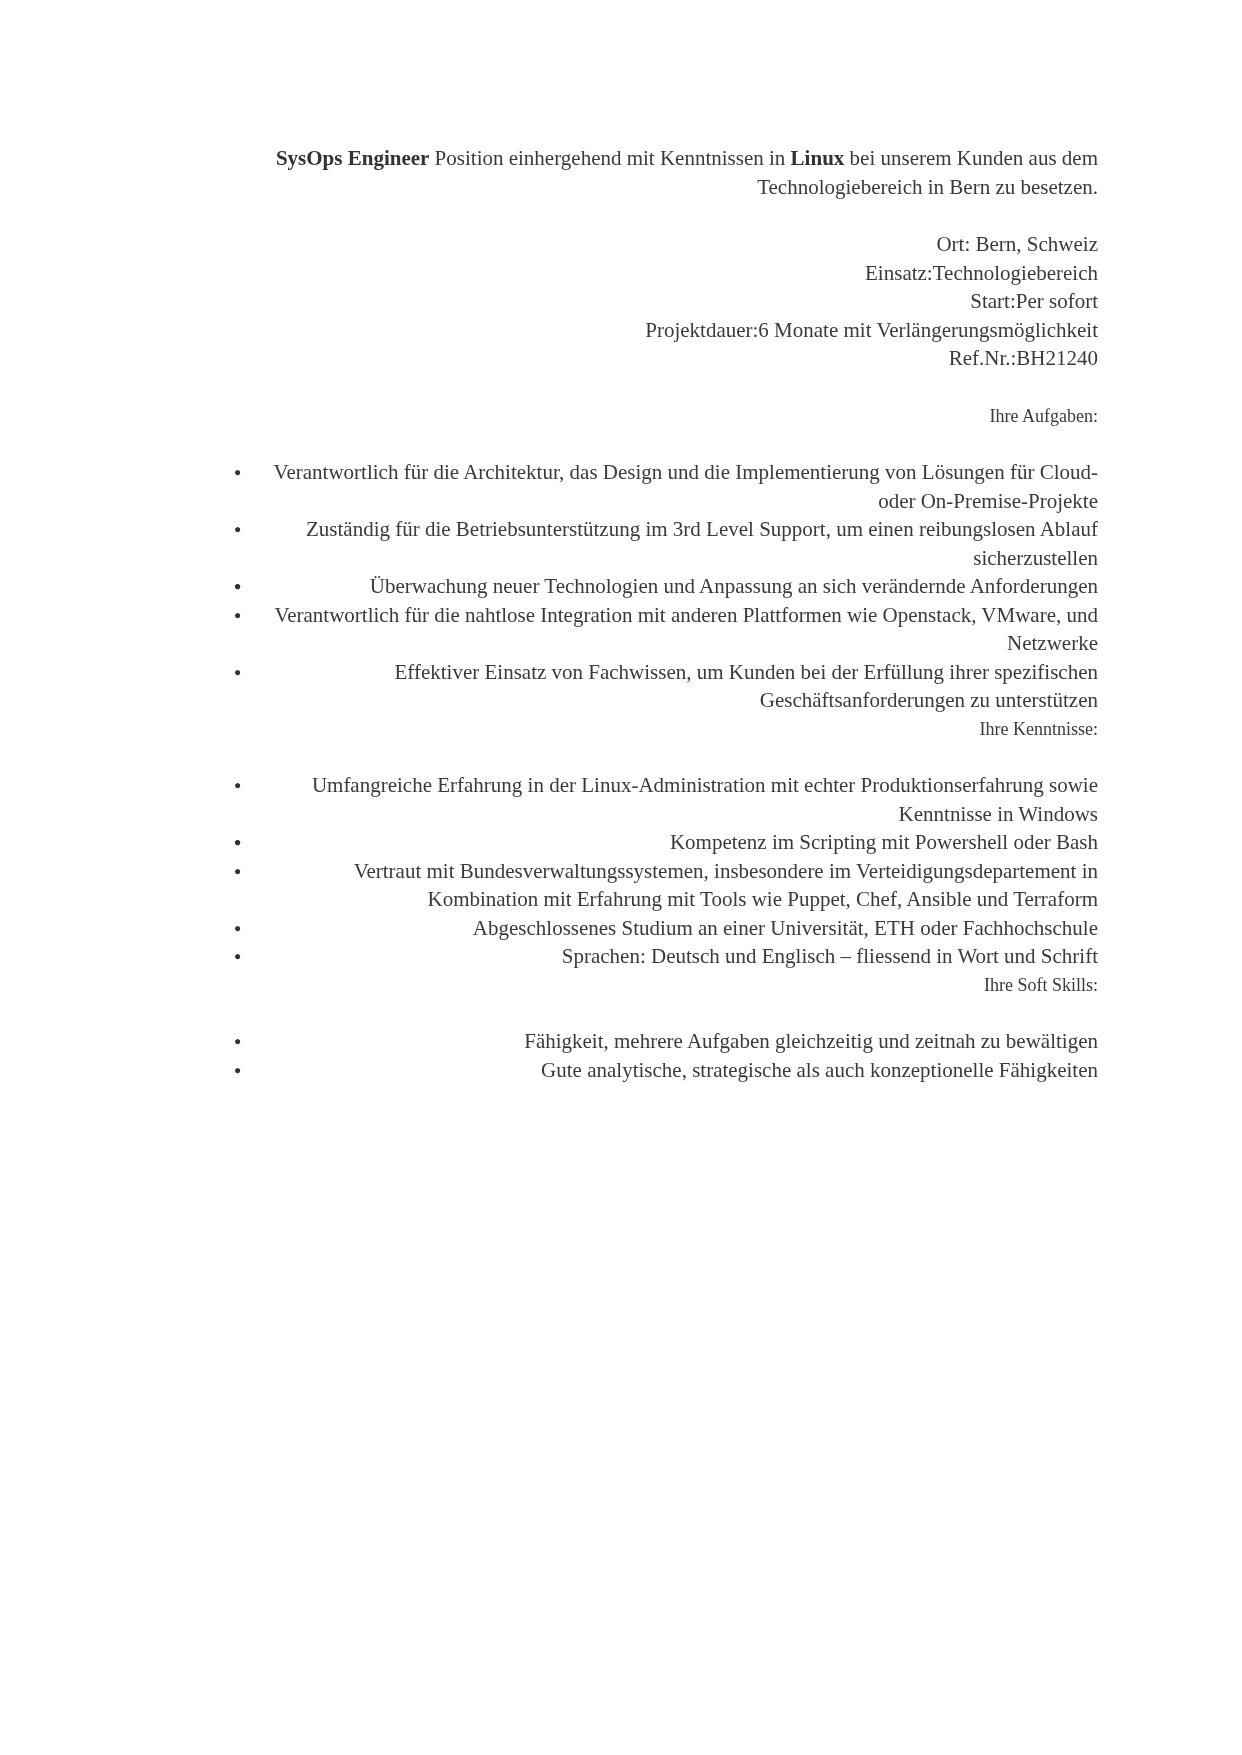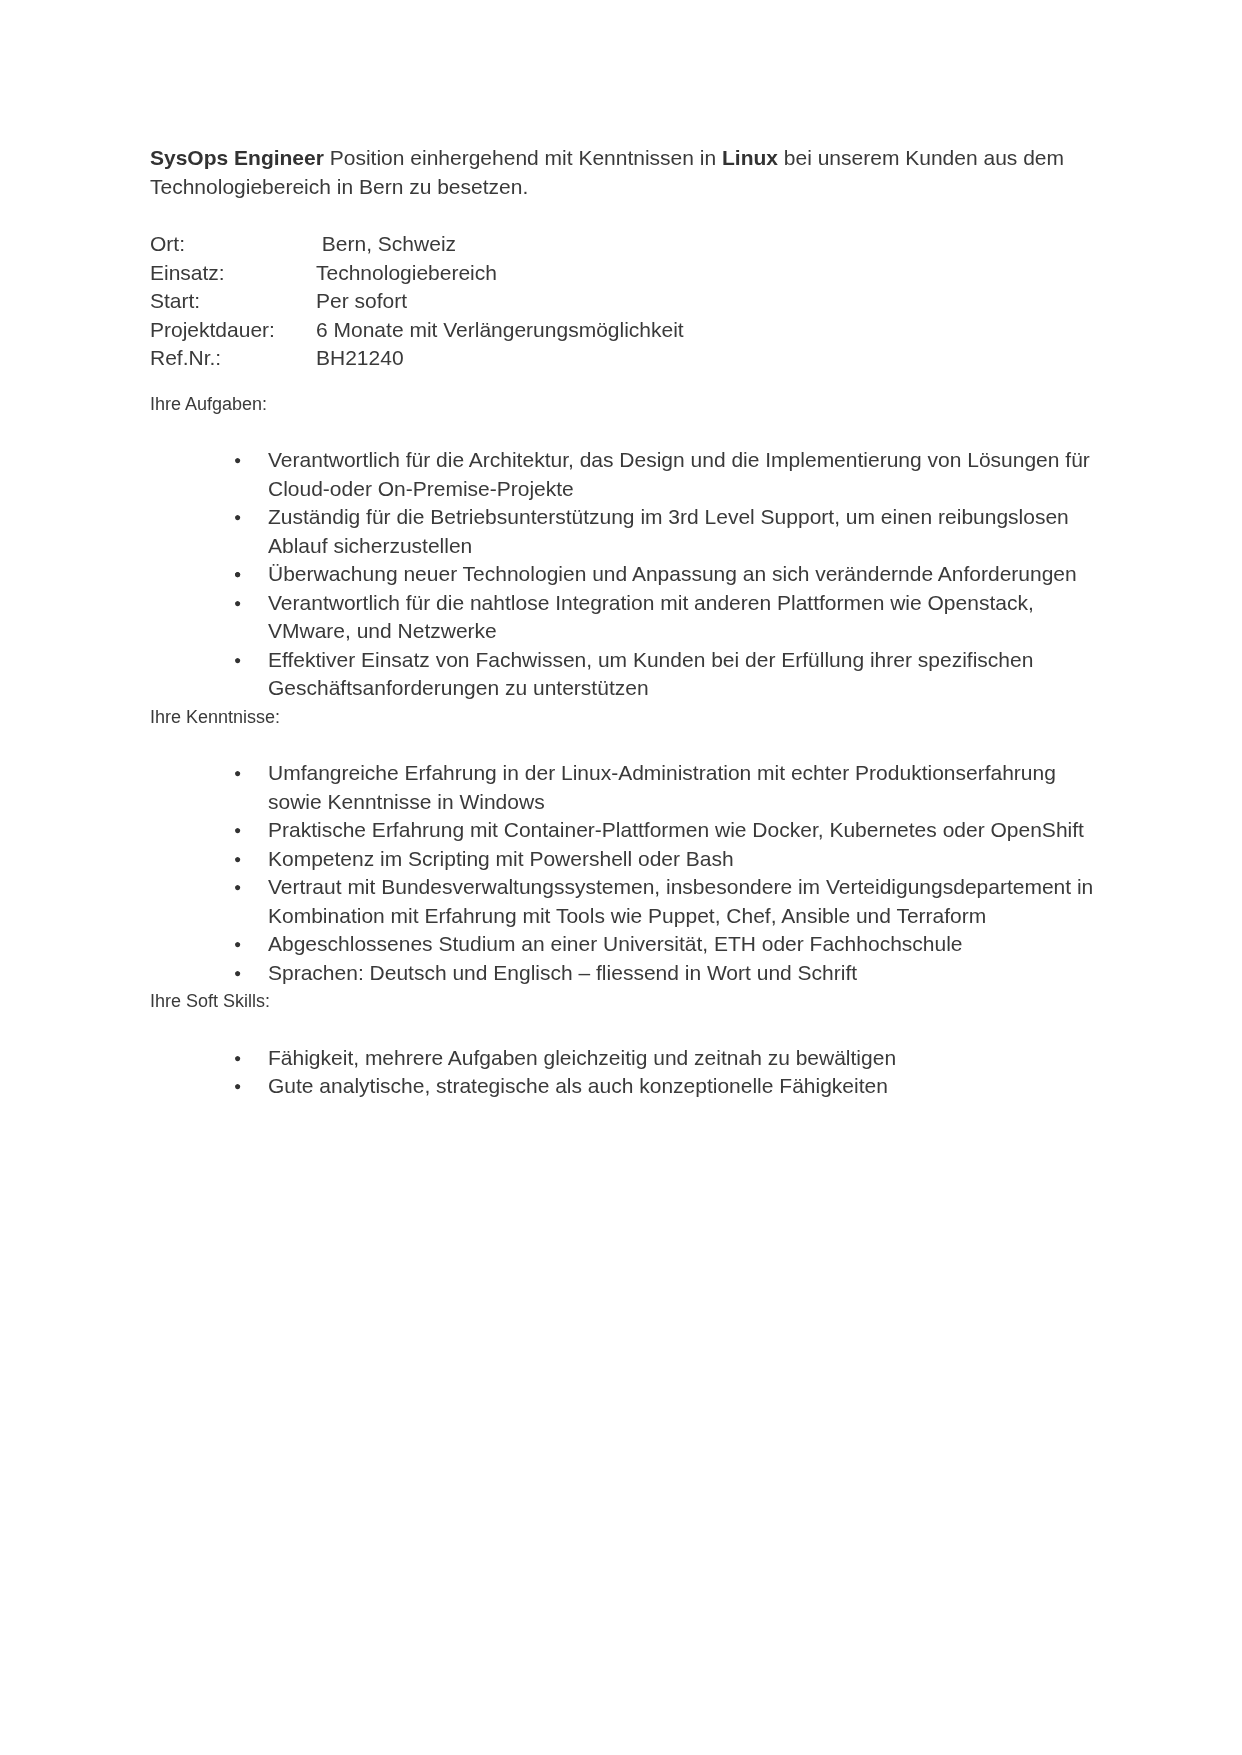--- a/index.html
+++ b/index.html
@@ -6,34 +6,35 @@
     margin: 0;
     padding: 0;
     background: #ffffff;
   }
   .page {
     position: relative;
     width: 1242px;
     height: 1755px;
     background: #ffffff;
     overflow: hidden;
-    font-family: Liberation Sans, sans-serif;
+    font-family: Liberation Serif, serif;
     color: #3a3a3a;
+    text-align: right;
   }
   .content {
     position: absolute;
     left: 150px;
     top: 144px;
     width: 948px;
     font-size: 21px;
     line-height: 28.5px;
   }
   .b { font-weight: 700; color: #323232; }
   .intro { margin: 0 0 29px 0; }
-  .details { margin: 0 0 17px 0; }
+  .details { margin: 0 0 29px 0; }
   .detail-label {
     display: inline-block;
     width: 166px;
     vertical-align: top;
   }
   .detail-value { white-space: pre-wrap; }
   .section-heading {
     font-size: 18px;
     font-weight: 400;
     line-height: 28.5px;
@@ -80,21 +81,21 @@
             <li class="bullet-item"><span class="bullet-dot">●</span></li>
             <li class="bullet-item"><span class="bullet-dot">●</span><span class="bullet-text">Überwachung neuer Technologien und Anpassung an sich verändernde Anforderungen</span></li>
             <li class="bullet-item"><span class="bullet-dot">●</span><span class="bullet-text">Verantwortlich für die nahtlose Integration mit anderen Plattformen wie Openstack, VMware, und Netzwerke</span></li>
             <li class="bullet-item"><span class="bullet-dot">●</span><span class="bullet-text">Effektiver Einsatz von Fachwissen, um Kunden bei der Erfüllung ihrer spezifischen Geschäftsanforderungen zu unterstützen</span></li>
           </ul>
         </section>
         <section class="section">
           <h2 class="section-heading">Ihre Kenntnisse:</h2>
           <ul class="bullet-list">
             <li class="bullet-item"><span class="bullet-dot">●</span><span class="bullet-text">Umfangreiche Erfahrung in der Linux-Administration mit echter Produktionserfahrung sowie Kenntnisse in Windows</span></li>
-            <li class="bullet-item"><span class="bullet-dot">●</span><span class="bullet-text">Praktische Erfahrung mit Container-Plattformen wie Docker, Kubernetes oder OpenShift</span></li>
+            <li class="bullet-item"><span class="bullet-dot">●</span></li>
             <li class="bullet-item"><span class="bullet-dot">●</span><span class="bullet-text">Kompetenz im Scripting mit Powershell oder Bash</span></li>
             <li class="bullet-item"><span class="bullet-dot">●</span><span class="bullet-text">Vertraut mit Bundesverwaltungssystemen, insbesondere im Verteidigungsdepartement in Kombination mit Erfahrung mit Tools wie Puppet, Chef, Ansible und Terraform</span></li>
             <li class="bullet-item"><span class="bullet-dot">●</span><span class="bullet-text">Abgeschlossenes Studium an einer Universität, ETH oder Fachhochschule</span></li>
             <li class="bullet-item"><span class="bullet-dot">●</span><span class="bullet-text">Sprachen: Deutsch und Englisch – fliessend in Wort und Schrift</span></li>
           </ul>
         </section>
         <section class="section">
           <h2 class="section-heading">Ihre Soft Skills:</h2>
           <ul class="bullet-list">
             <li class="bullet-item"><span class="bullet-dot">●</span><span class="bullet-text">Fähigkeit, mehrere Aufgaben gleichzeitig und zeitnah zu bewältigen</span></li>

